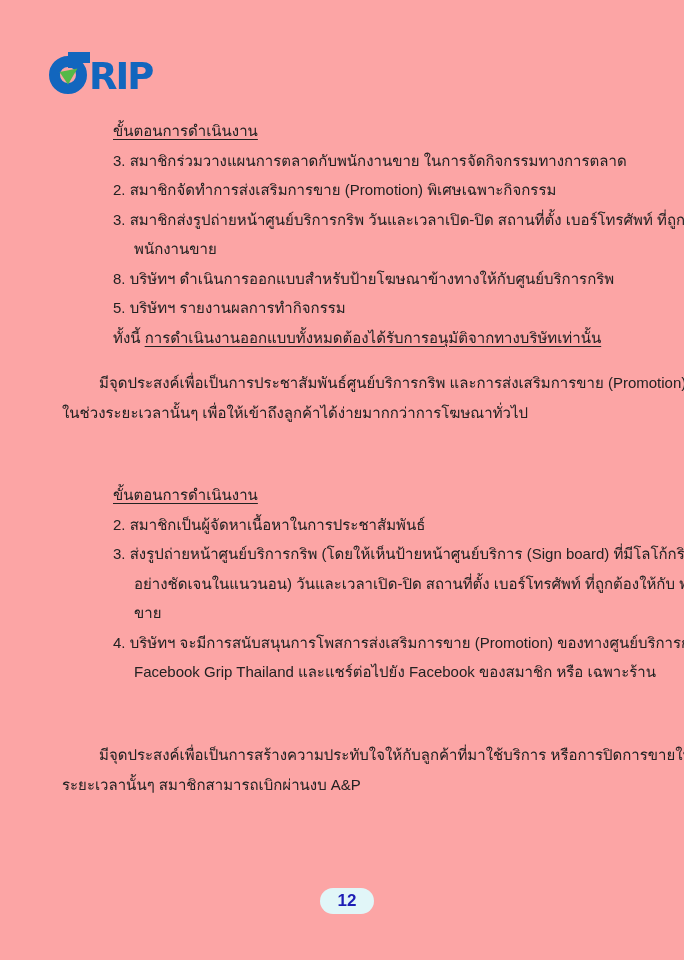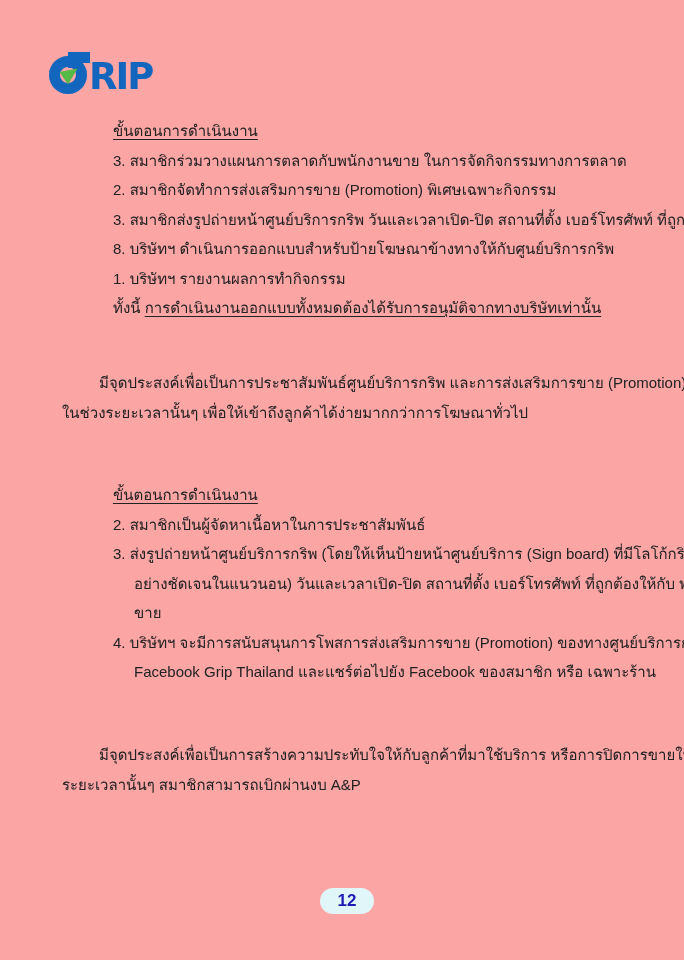--- a/index.html
+++ b/index.html
@@ -47,22 +47,23 @@
 
       <text x="41" y="39" font-size="37" font-weight="bold" letter-spacing="-2" fill="#1266be" font-family="'DejaVu Sans','Liberation Sans',sans-serif">RIP</text>
     </svg>
   </div>
 
   <div class="content s1">
     <div class="line ind-list u">ขั้นตอนการดำเนินงาน</div>
     <div class="line ind-list">3.  สมาชิกร่วมวางแผนการตลาดกับพนักงานขาย ในการจัดกิจกรรมทางการตลาด</div>
     <div class="line ind-list">2. สมาชิกจัดทำการส่งเสริมการขาย (Promotion) พิเศษเฉพาะกิจกรรม</div>
     <div class="line ind-list">3. สมาชิกส่งรูปถ่ายหน้าศูนย์บริการกริพ วันและเวลาเปิด-ปิด สถานที่ตั้ง เบอร์โทรศัพท์ ที่ถูกต้องให้กับ</div>
+    <div class="line ind-cont">พนักงานขาย</div>
     <div class="line ind-list">8. บริษัทฯ ดำเนินการออกแบบสำหรับป้ายโฆษณาข้างทางให้กับศูนย์บริการกริพ</div>
-    <div class="line ind-list">1. บริษัทฯ รายงานผลการทำกิจกรรม</div>
+    <div class="line ind-list">5. บริษัทฯ รายงานผลการทำกิจกรรม</div>
     <div class="line ind-list"><span>ทั้งนี้ </span><span class="u">การดำเนินงานออกแบบทั้งหมดต้องได้รับการอนุมัติจากทางบริษัทเท่านั้น</span></div>
   </div>
 
   <div class="content s2">
     <div class="line ind-para">มีจุดประสงค์เพื่อเป็นการประชาสัมพันธ์ศูนย์บริการกริพ และการส่งเสริมการขาย (Promotion) พิเศษ</div>
     <div class="line">ในช่วงระยะเวลานั้นๆ เพื่อให้เข้าถึงลูกค้าได้ง่ายมากกว่าการโฆษณาทั่วไป</div>
   </div>
 
   <div class="content s3">
     <div class="line ind-list u">ขั้นตอนการดำเนินงาน</div>

